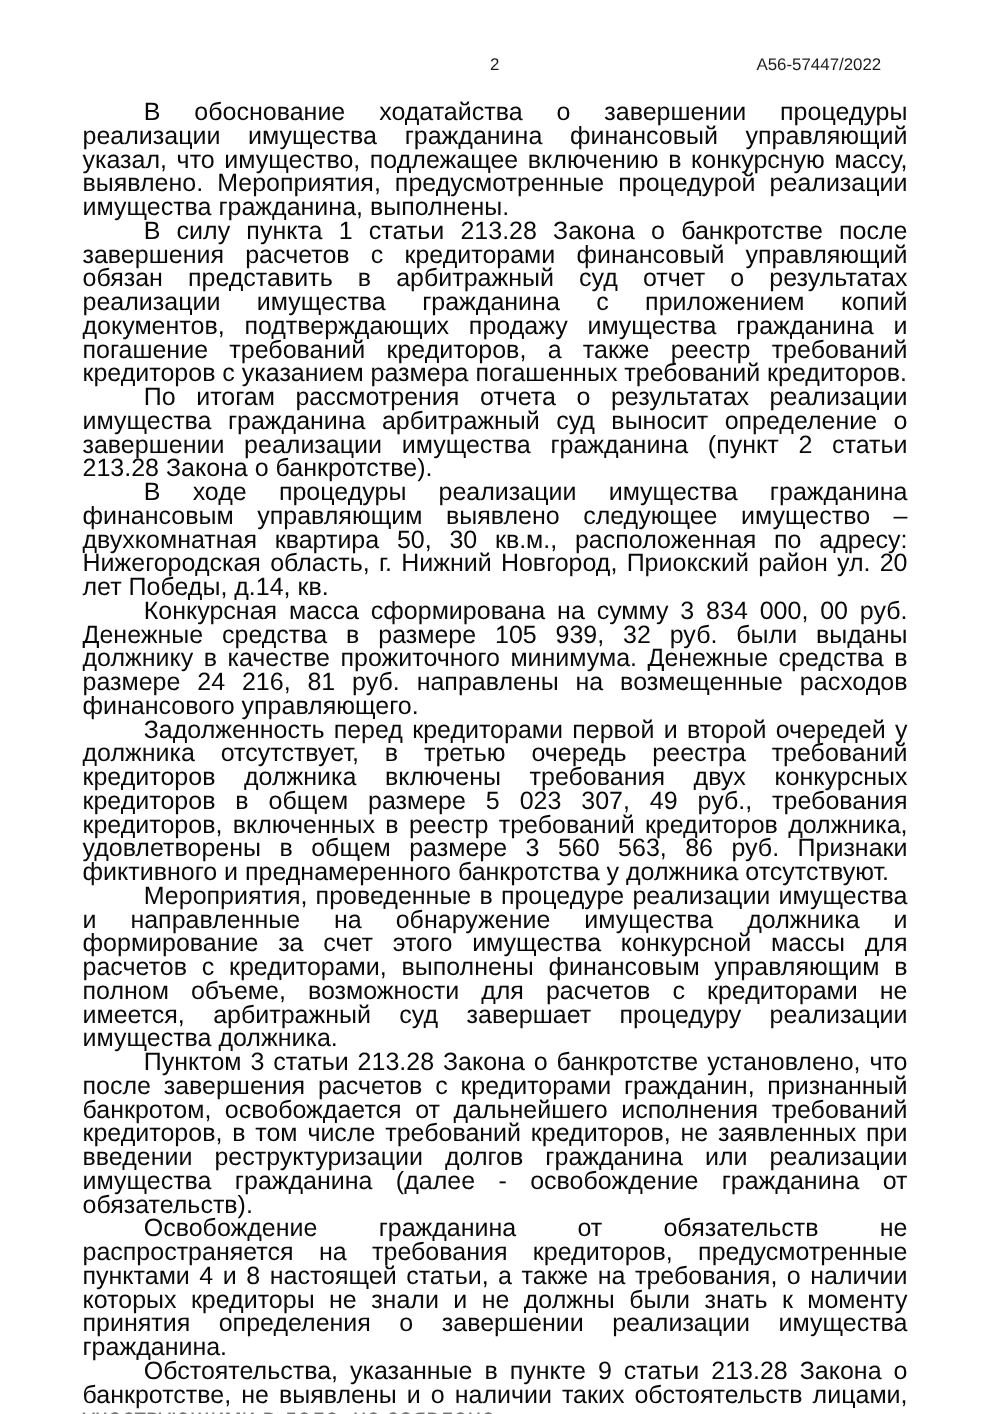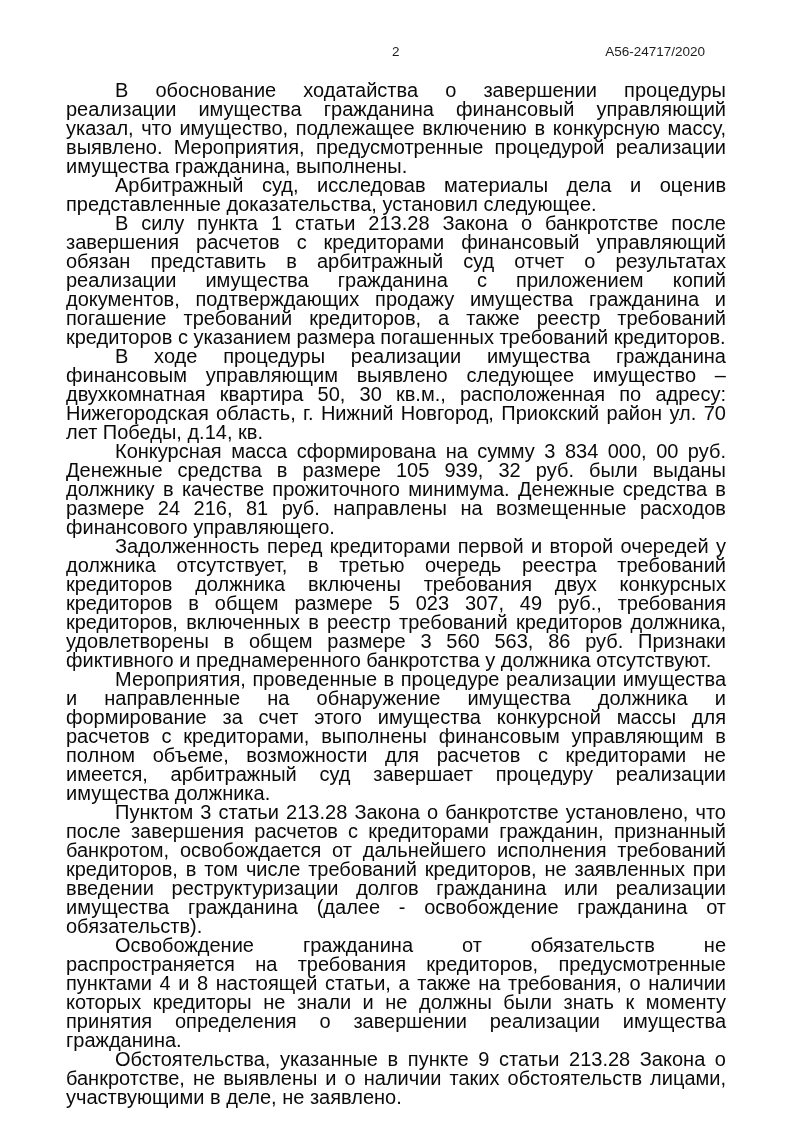--- a/index.html
+++ b/index.html
@@ -54,27 +54,27 @@
     padding: 0;
     text-indent: 49px;
   }
 </style>
 </head>
 <body>
 
 <div class="page">
   <div class="header">
     <span class="page-num">2</span>
-    <span class="case-num">А56-24717/2020</span>
+    <span class="case-num">А56-57447/2022</span>
   </div>
   <div class="body-text" id="paragraphs">
       <p>В обоснование ходатайства о завершении процедуры реализации имущества гражданина финансовый управляющий указал, что имущество, подлежащее включению в конкурсную массу, выявлено. Мероприятия, предусмотренные процедурой реализации имущества гражданина, выполнены.</p>
-      <p>Арбитражный суд, исследовав материалы дела и оценив представленные доказательства, установил следующее.</p>
       <p>В силу пункта 1 статьи 213.28 Закона о банкротстве после завершения расчетов с кредиторами финансовый управляющий обязан представить в арбитражный суд отчет о результатах реализации имущества гражданина с приложением копий документов, подтверждающих продажу имущества гражданина и погашение требований кредиторов, а также реестр требований кредиторов с указанием размера погашенных требований кредиторов.</p>
-      <p>В ходе процедуры реализации имущества гражданина финансовым управляющим выявлено следующее имущество – двухкомнатная квартира 50, 30 кв.м., расположенная по адресу: Нижегородская область, г. Нижний Новгород, Приокский район ул. 70 лет Победы, д.14, кв.</p>
+      <p>По итогам рассмотрения отчета о результатах реализации имущества гражданина арбитражный суд выносит определение о завершении реализации имущества гражданина (пункт 2 статьи 213.28 Закона о банкротстве).</p>
+      <p>В ходе процедуры реализации имущества гражданина финансовым управляющим выявлено следующее имущество – двухкомнатная квартира 50, 30 кв.м., расположенная по адресу: Нижегородская область, г. Нижний Новгород, Приокский район ул. 20 лет Победы, д.14, кв.</p>
       <p>Конкурсная масса сформирована на сумму 3&nbsp;834&nbsp;000, 00 руб. Денежные средства в размере 105&nbsp;939, 32 руб. были выданы должнику в качестве прожиточного минимума. Денежные средства в размере 24&nbsp;216, 81 руб. направлены на возмещенные расходов финансового управляющего.</p>
       <p>Задолженность перед кредиторами первой и второй очередей у должника отсутствует, в третью очередь реестра требований кредиторов должника включены требования двух конкурсных кредиторов в общем размере 5&nbsp;023&nbsp;307, 49 руб., требования кредиторов, включенных в реестр требований кредиторов должника, удовлетворены в общем размере 3&nbsp;560&nbsp;563, 86 руб. Признаки фиктивного и преднамеренного банкротства у должника отсутствуют.</p>
       <p>Мероприятия, проведенные в процедуре реализации имущества и направленные на обнаружение имущества должника и формирование за счет этого имущества конкурсной массы для расчетов с кредиторами, выполнены финансовым управляющим в полном объеме, возможности для расчетов с кредиторами не имеется, арбитражный суд завершает процедуру реализации имущества должника.</p>
       <p>Пунктом 3 статьи 213.28 Закона о банкротстве установлено, что после завершения расчетов с кредиторами гражданин, признанный банкротом, освобождается от дальнейшего исполнения требований кредиторов, в том числе требований кредиторов, не заявленных при введении реструктуризации долгов гражданина или реализации имущества гражданина (далее - освобождение гражданина от обязательств).</p>
       <p>Освобождение гражданина от обязательств не распространяется на требования кредиторов, предусмотренные пунктами 4 и 8 настоящей статьи, а также на требования, о наличии которых кредиторы не знали и не должны были знать к моменту принятия определения о завершении реализации имущества гражданина.</p>
       <p>Обстоятельства, указанные в пункте 9 статьи 213.28 Закона о банкротстве, не выявлены и о наличии таких обстоятельств лицами, участвующими в деле, не заявлено.</p>
     </div>
 </div>
 
 </body></html>

